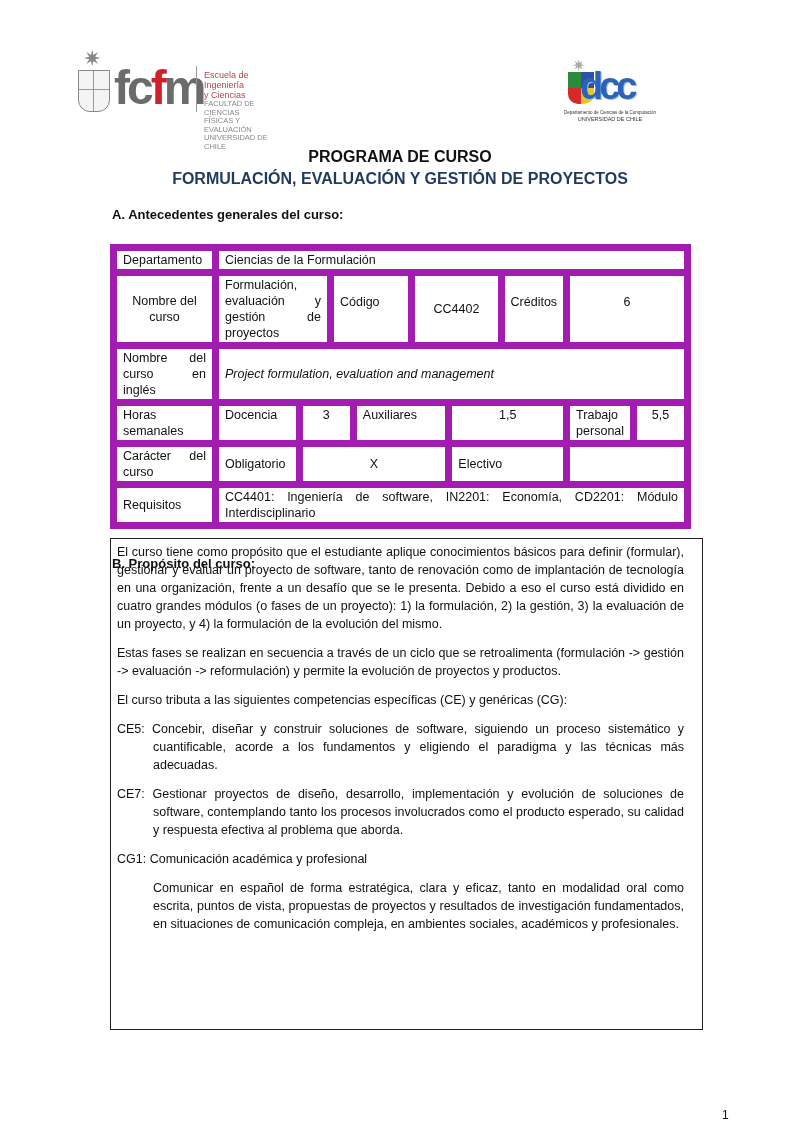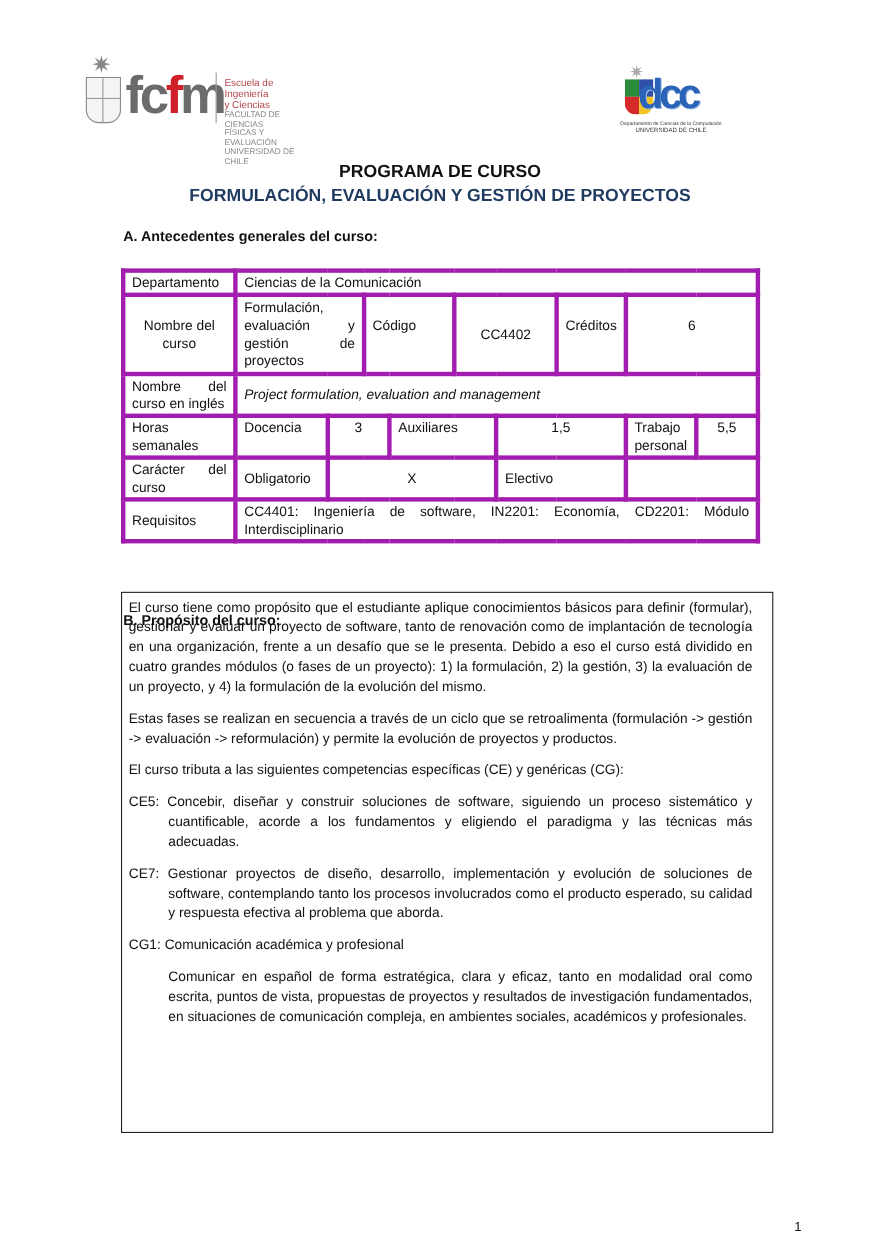--- a/index.html
+++ b/index.html
@@ -36,21 +36,21 @@
   
   .title1 { position:absolute; left:0; width:800px; top:148px; text-align:center;
             font-weight:bold; font-size:16px; color:#111; }
   .title2 { position:absolute; left:0; width:800px; top:170px; text-align:center;
             font-weight:bold; font-size:16px; color:#1f3a5f; }
   .section-h { position:absolute; left:112px; font-weight:bold; font-size:13px; color:#111; }
 
   
   table.gen { position:absolute; left:110px; top:244px; width:581px; border-collapse:collapse;
               font-size:12.5px; line-height:16px; }
-  table.gen td { border:4px solid #a21caf; padding:1px 6px; vertical-align:middle; }
+  table.gen td { border:7px solid #a21caf; padding:1px 6px; vertical-align:middle; }
   .c { text-align:center; }
   .j { text-align:justify; text-align-last:justify; }
   .it { font-style:italic; }
   .top { vertical-align:top !important; }
 
   
   .purpose { position:absolute; left:110px; top:538px; width:567px; height:486px;
              border:1.5px solid #222; padding:4px 18px 0 6px; font-size:12.5px; line-height:18px; }
   .purpose p { margin:0 0 11px 0; text-align:justify; }
   .comp { padding-left:36px; text-indent:-36px; margin:0 0 11px 0; text-align:justify; }
@@ -103,21 +103,21 @@
     <col style="width:62px">
       <col style="width:40px">
       <col style="width:62px">
       <col style="width:40px">
     <col style="width:62px">
       <col style="width:63px">
   </colgroup>
   <tbody>
       <tr>
     <td>Departamento</td>
-    <td colspan="9">Ciencias de la Comunicación</td>
+    <td colspan="9">Ciencias de la Formulación</td>
   </tr>
   <tr style="height:72px;">
     <td class="c">Nombre del curso</td>
     <td colspan="2" class="j" style="text-align-last:left;">Formulación, evaluación y gestión de proyectos</td>
     <td colspan="2" class="top" style="padding-top:18px;">Código</td>
     <td colspan="2" class="c">CC4402</td>
     <td class="c top" style="padding-top:18px;">Créditos</td>
     <td colspan="2" class="c top" style="padding-top:18px;">6</td>
   </tr>
   <tr>

